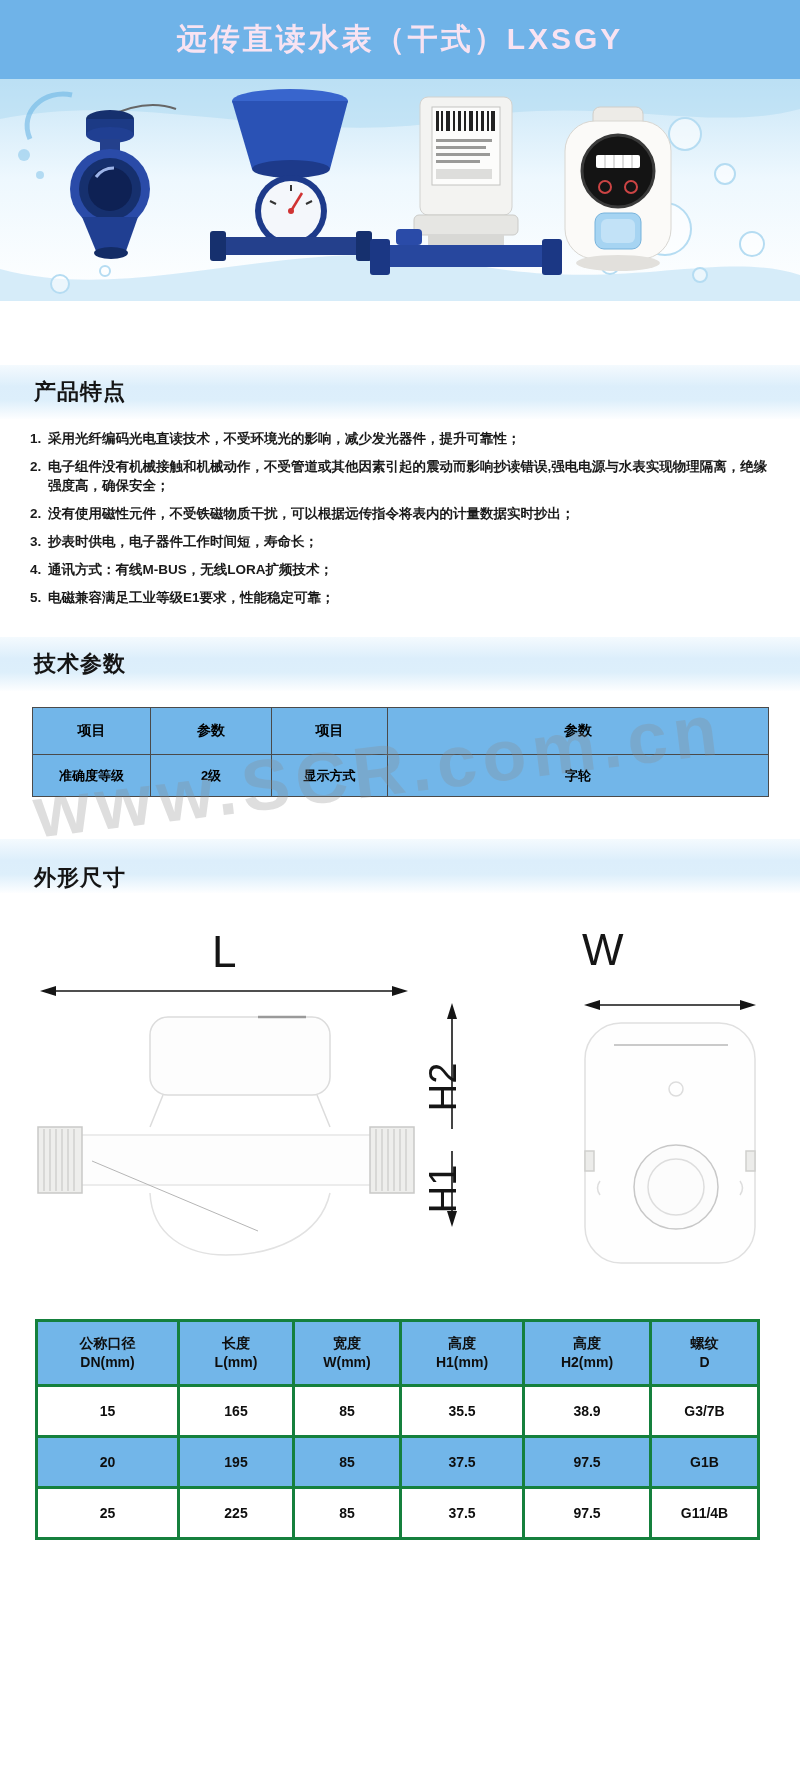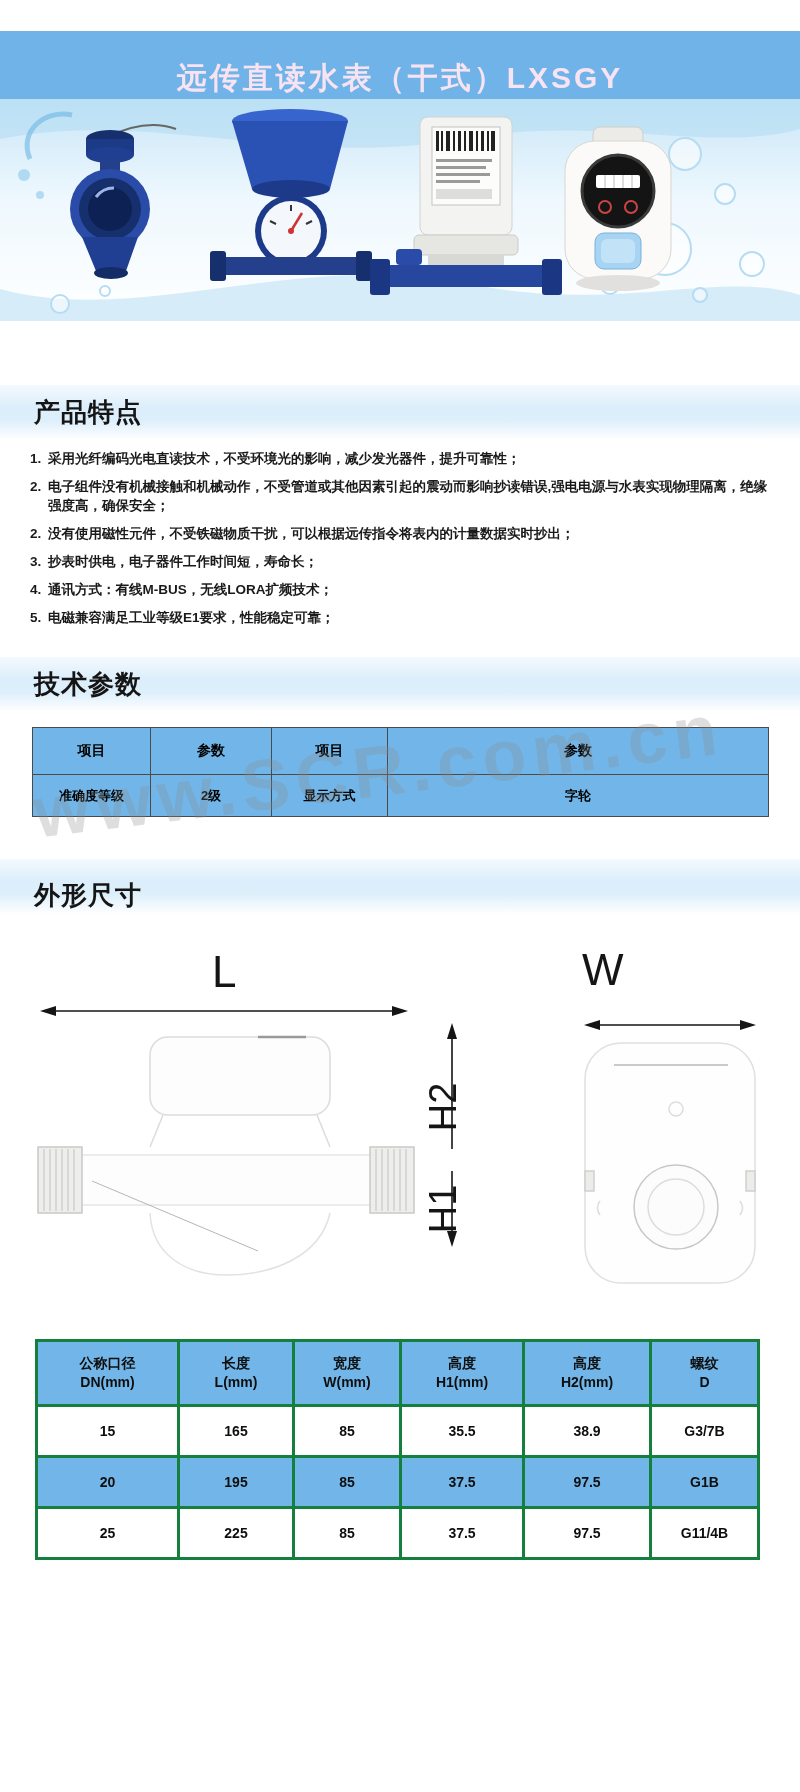--- a/index.html
+++ b/index.html
@@ -1,29 +1,29 @@
 <!DOCTYPE html>
 <html><head>
 <meta charset="utf-8">
 <style>
   html,body{margin:0;padding:0;}
   body{
     width:800px;height:1792px;position:relative;overflow:hidden;background:#ffffff;
     font-family:"Liberation Sans","DejaVu Sans",sans-serif;color:#111;
   }
   
-  .titlebar{height:68px;background:#6fb3e8;display:flex;align-items:flex-end;justify-content:center;margin-top:31px;}
+  .titlebar{height:79px;background:#6fb3e8;display:flex;align-items:center;justify-content:center;}
   .titlebar .t{color:#f8e3f2;font-size:30px;font-weight:bold;letter-spacing:3px;}
   
   .band{display:block;}
   
   .secbar{
     height:54px;display:flex;align-items:center;padding-left:34px;box-sizing:border-box;
     background:linear-gradient(180deg,#f4fafe 0%,#dceefb 40%,#ddeffb 65%,#fdfeff 100%);
-    font-size:26px;font-weight:600;color:#151515;letter-spacing:1px;
+    font-size:22px;font-weight:600;color:#151515;letter-spacing:1px;
   }
   
   .features{margin:10px 0 0 30px;width:745px;}
   .feat{display:flex;margin-bottom:9px;font-size:13.5px;font-weight:bold;line-height:19px;color:#1a1a1a;}
   .feat .num{flex:0 0 18px;}
   .feat .txt{flex:1;}
   
   .ptable{border-collapse:collapse;margin:16px 0 0 32px;width:736px;table-layout:fixed;}
   .ptable td{border:1px solid #4a4a4a;text-align:center;vertical-align:middle;
     font-size:13px;font-weight:bold;color:#000000;padding:2px 3px;height:37px;background:#fff;}

